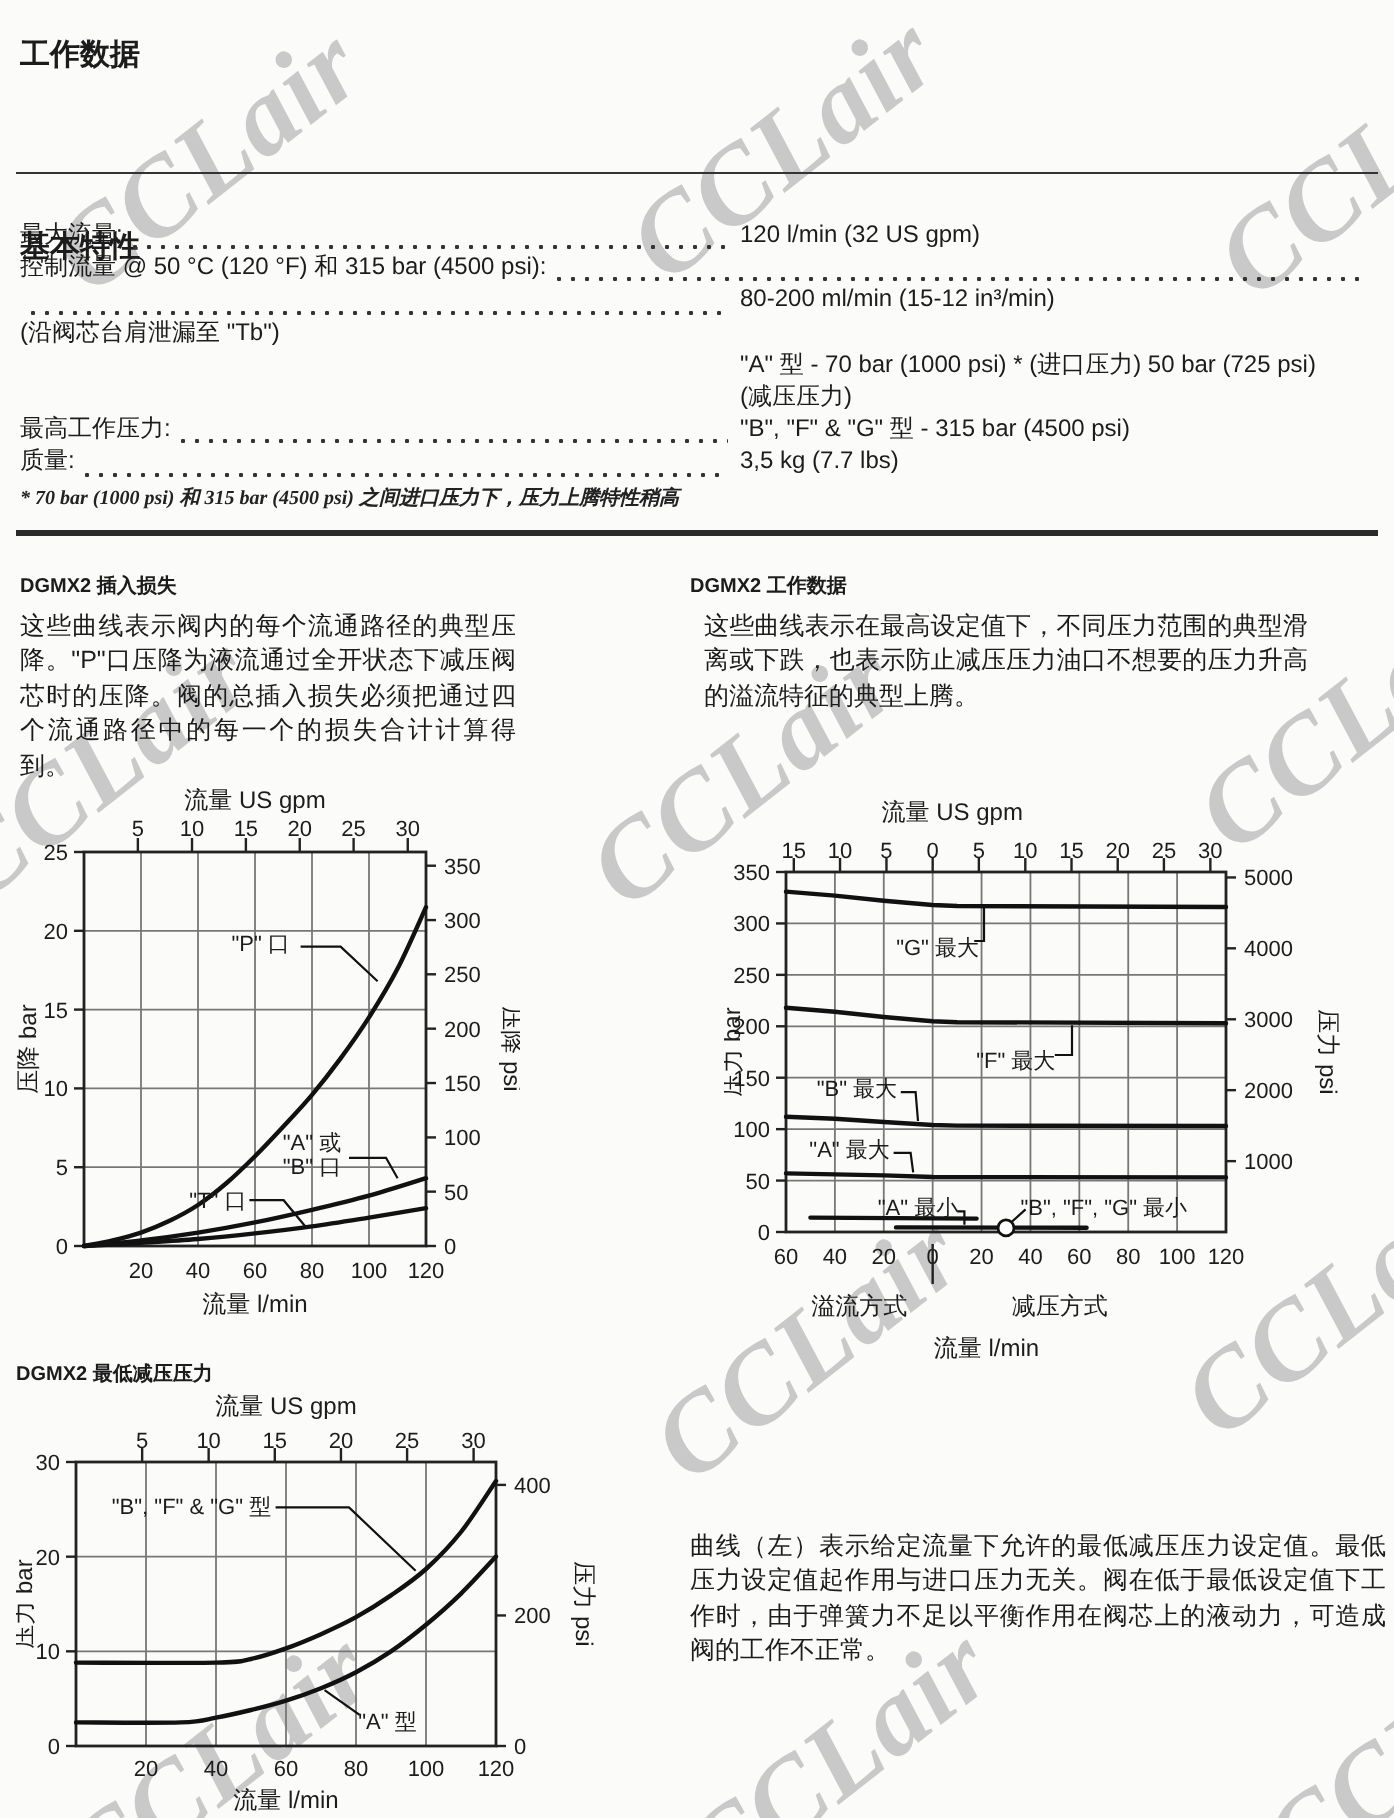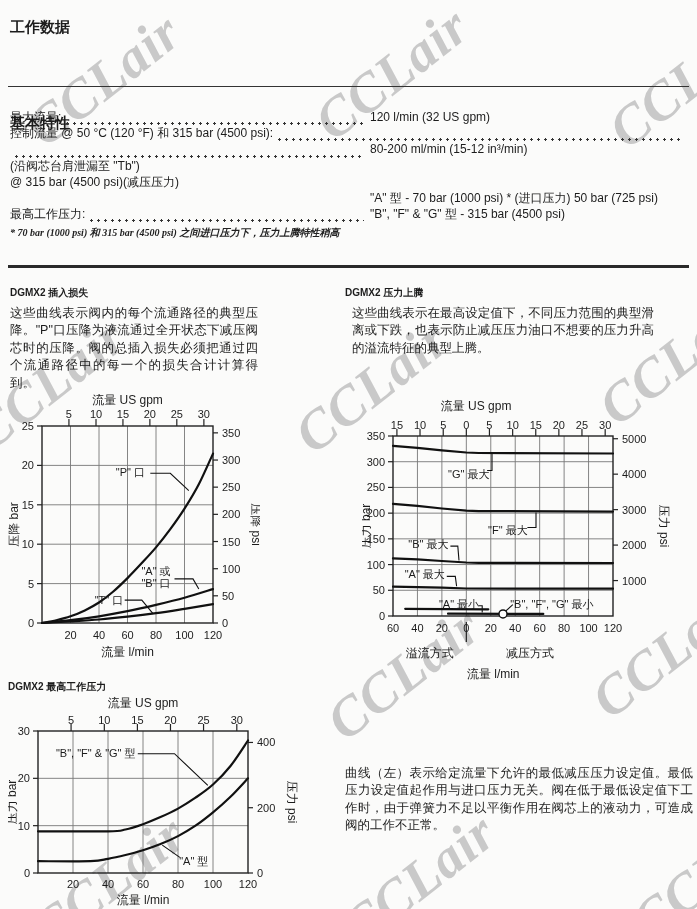--- a/index.html
+++ b/index.html
@@ -63,40 +63,41 @@
       </div>
       <div class="spec-row">
         <span class="spec-dots"></span>
         <span class="spec-value">80-200 ml/min (15-12 in³/min)</span>
       </div>
       <div class="spec-row spec-nodots">
         <span class="spec-label">(沿阀芯台肩泄漏至 "Tb")</span>
         <span class="spec-dots"></span>
         <span class="spec-value"></span>
       </div>
-      <div class="spec-row spec-nodots">
-        <span class="spec-label">@ 315 bar (4500 psi)(减压压力)</span>
-        <span class="spec-dots"></span>
-        <span class="spec-value"></span>
-      </div>
       <div class="spec-row">
         <span class="spec-label">最高工作压力:</span>
         <span class="spec-dots"></span>
         <span class="spec-value">
           <div>"A" 型 - 70 bar (1000 psi) * (进口压力) 50 bar (725 psi)</div>
+          <div>(减压压力)</div>
           <div>"B", "F" &amp; "G" 型 - 315 bar (4500 psi)</div>
         </span>
       </div>
+      <div class="spec-row">
+        <span class="spec-label">质量:</span>
+        <span class="spec-dots"></span>
+        <span class="spec-value">3,5 kg (7.7 lbs)</span>
+      </div>
       <div class="footnote">* 70 bar (1000 psi) 和 315 bar (4500 psi) 之间进口压力下，压力上腾特性稍高</div>
     </div>
 
     <div class="rule-thick"></div>
 
     <h3 class="col-heading" style="left:10px;top:276px">DGMX2  插入损失</h3>
-    <h3 class="col-heading" style="left:345px;top:276px">DGMX2  压力上腾</h3>
+    <h3 class="col-heading" style="left:345px;top:276px">DGMX2  工作数据</h3>
 
     <p class="para" style="left:10px;top:292px;width:248px">这些曲线表示阀内的每个流通路径的典型压降。"P"口压降为液流通过全开状态下减压阀芯时的压降。阀的总插入损失必须把通过四个流通路径中的每一个的损失合计计算得到。</p>
     <p class="para" style="left:352px;top:292px;width:302px">这些曲线表示在最高设定值下，不同压力范围的典型滑离或下跌，也表示防止减压压力油口不想要的压力升高的溢流特征的典型上腾。</p>
 
     <svg class="chart" style="left:8px;top:394px" width="252" height="276" viewBox="0 0 252 276">
         <line x1="62.5" y1="32" x2="62.5" y2="229" stroke="#777" stroke-width="0.9"></line>
         <line x1="91" y1="32" x2="91" y2="229" stroke="#777" stroke-width="0.9"></line>
         <line x1="119.5" y1="32" x2="119.5" y2="229" stroke="#777" stroke-width="0.9"></line>
         <line x1="148" y1="32" x2="148" y2="229" stroke="#777" stroke-width="0.9"></line>
         <line x1="176.5" y1="32" x2="176.5" y2="229" stroke="#777" stroke-width="0.9"></line>
@@ -259,21 +260,21 @@
         <text x="189.88888888888889" y="213.65714285714284" font-size="11" fill="#1c1c1c" text-anchor="middle">"B", "F", "G" 最小</text>
         <text x="114.11111111111111" y="16" font-size="12" fill="#1c1c1c" text-anchor="middle">流量 US gpm</text>
         <text x="131.22222222222223" y="284" font-size="12" fill="#1c1c1c" text-anchor="middle">流量 l/min</text>
         <text x="8" y="132" font-size="12" fill="#1c1c1c" text-anchor="middle" transform="rotate(-90 8 132)">压力 bar</text>
         <text x="298" y="132" font-size="12" fill="#1c1c1c" text-anchor="middle" transform="rotate(90 298 132)">压力 psi</text>
         <line x1="104.33333333333333" y1="228" x2="104.33333333333333" y2="248" stroke="#222" stroke-width="1.2"></line>
         <text x="67.66666666666666" y="263" font-size="12" fill="#1c1c1c" text-anchor="middle">溢流方式</text>
         <text x="167.88888888888889" y="263" font-size="12" fill="#1c1c1c" text-anchor="middle">减压方式</text>
       </svg>
 
-    <h3 class="col-heading" style="left:8px;top:670px">DGMX2  最高工作压力</h3>
+    <h3 class="col-heading" style="left:8px;top:670px">DGMX2  最低减压压力</h3>
 
     <svg class="chart" style="left:8px;top:694px" width="292" height="215" viewBox="0 0 292 215">
         <line x1="65" y1="37" x2="65" y2="179" stroke="#777" stroke-width="0.9"></line>
         <line x1="100" y1="37" x2="100" y2="179" stroke="#777" stroke-width="0.9"></line>
         <line x1="135" y1="37" x2="135" y2="179" stroke="#777" stroke-width="0.9"></line>
         <line x1="170" y1="37" x2="170" y2="179" stroke="#777" stroke-width="0.9"></line>
         <line x1="205" y1="37" x2="205" y2="179" stroke="#777" stroke-width="0.9"></line>
         <line x1="30" y1="131.66666666666669" x2="240" y2="131.66666666666669" stroke="#777" stroke-width="0.9"></line>
         <line x1="30" y1="84.33333333333334" x2="240" y2="84.33333333333334" stroke="#777" stroke-width="0.9"></line>
         <rect x="30" y="37" width="210" height="142" fill="none" stroke="#222" stroke-width="1.4"></rect>

